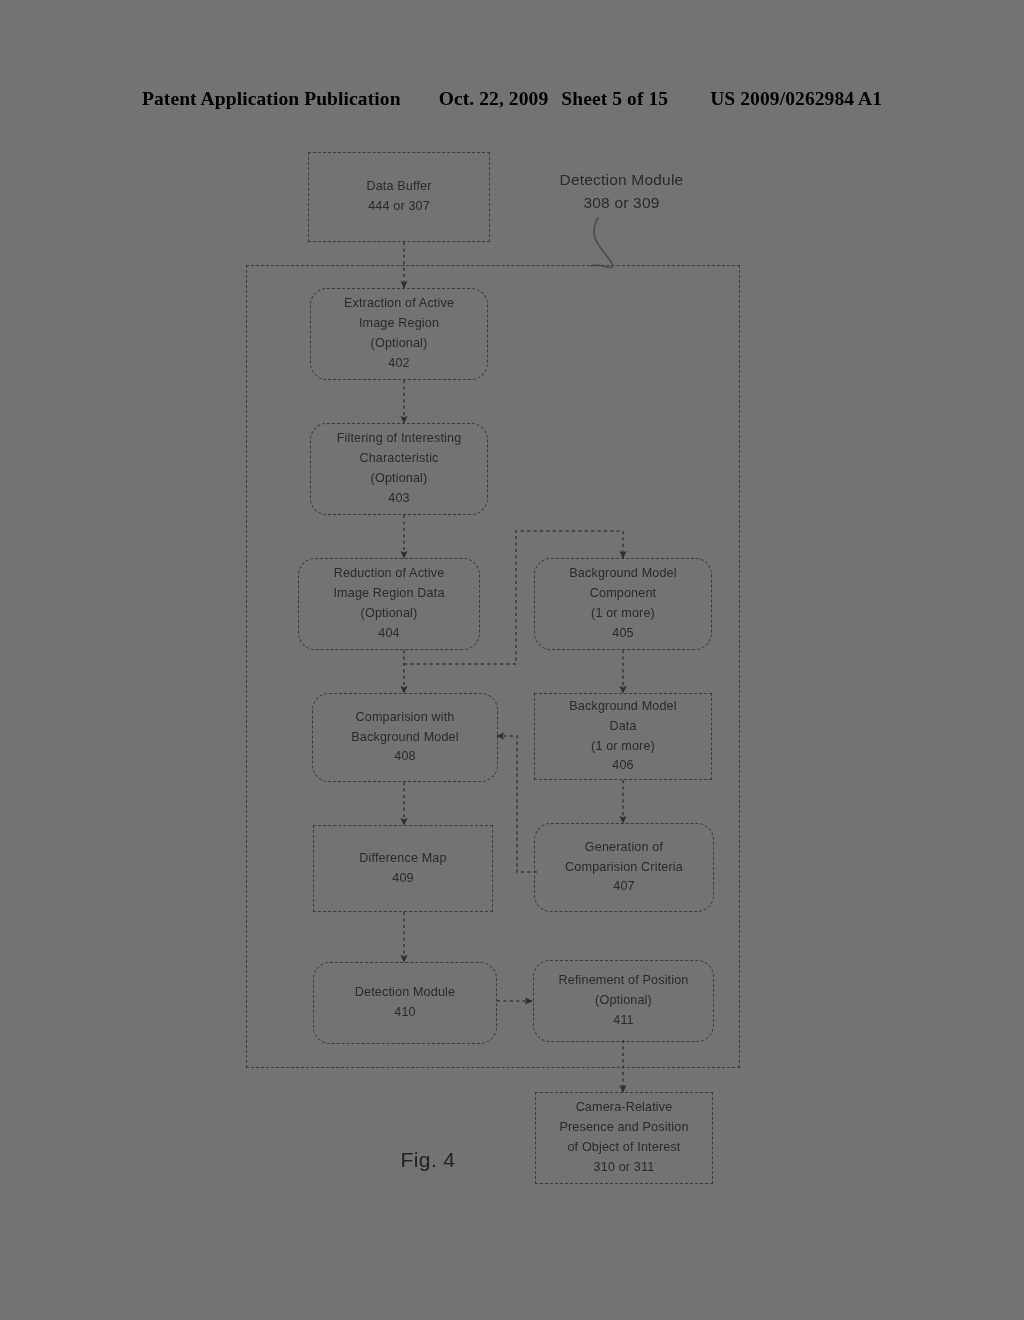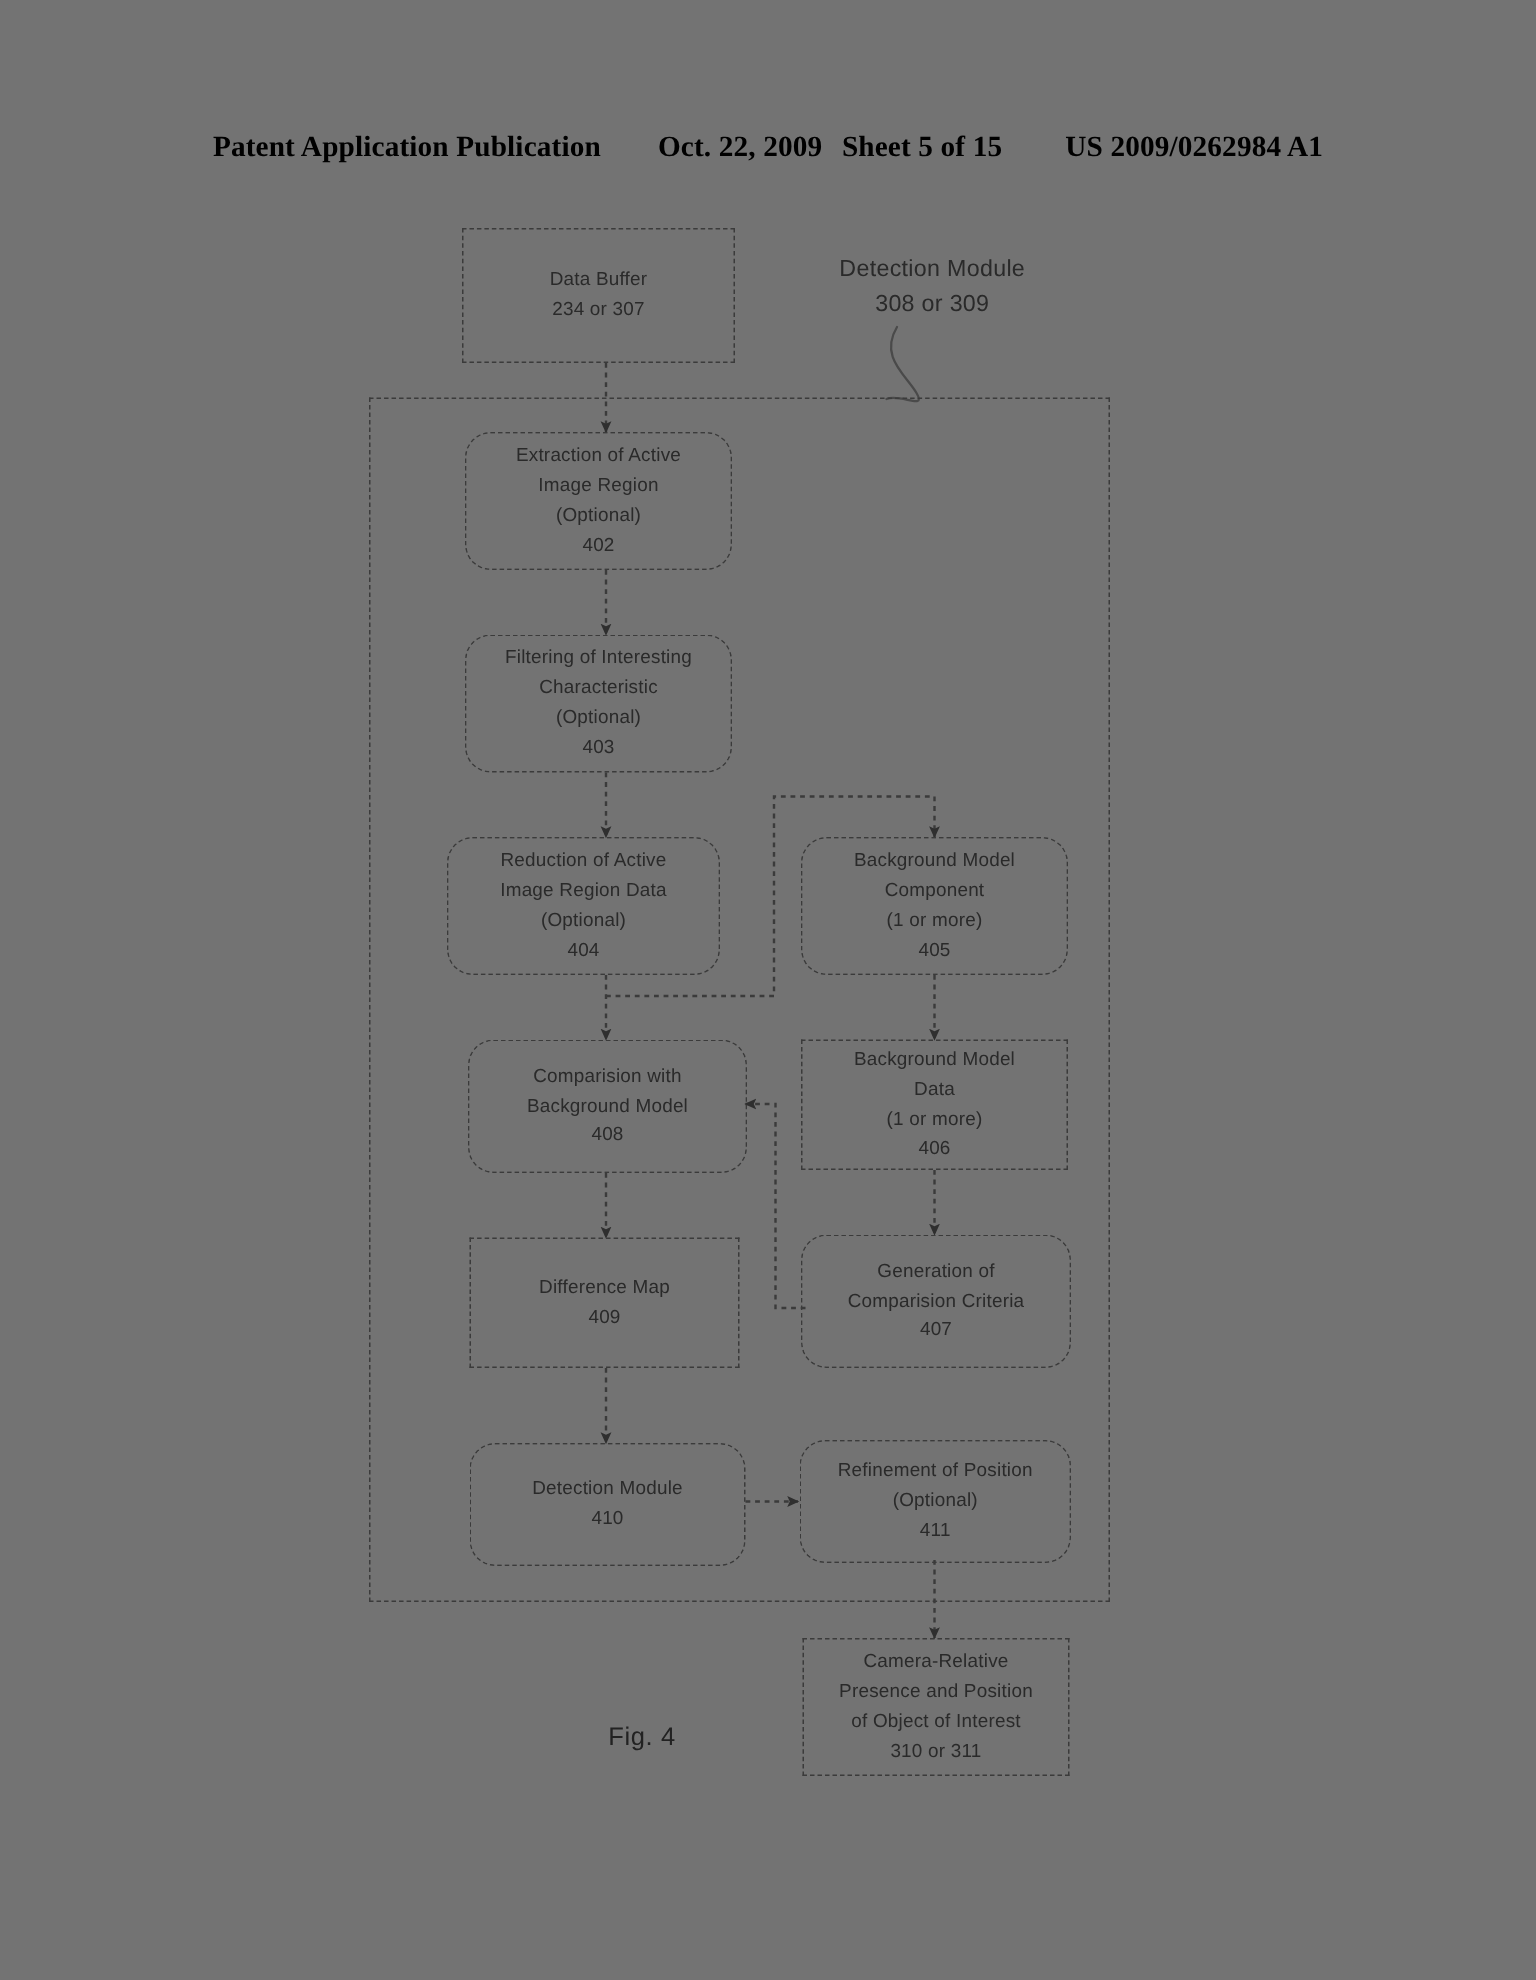--- a/index.html
+++ b/index.html
@@ -93,21 +93,21 @@
     text-align: center;
     color: #2a2a2a;
     white-space: nowrap;
   }
   #detection-module-label {
     font-size: 15.5px;
     line-height: 1.5;
     letter-spacing: 0.2px;
   }
   #fig-label {
-    font-size: 17px;
+    font-size: 21px;
     letter-spacing: 0.4px;
     color: #222;
   }
 </style>
 </head>
 <body>
 
 <div id="page">
 
   <div id="header">
@@ -158,21 +158,21 @@
 
     <div id="module-container" style="left:246px; top:265px; width:494px; height:803px;"></div>
 
     <div class="free-label" id="detection-module-label" style="left:529px; top:168px; width:185px;">
       <span class="ln">Detection Module</span><br>
       <span class="ln">308 or 309</span>
     </div>
 
     <div class="node rect" style="left:308px; top:152px; width:182px; height:90px;">
       <span class="ln">Data Buffer</span>
-      <span class="ln">234 or 307</span>
+      <span class="ln">444 or 307</span>
     </div>
 
     <div class="node rounded" style="left:310px; top:288px; width:178px; height:92px;">
       <span class="ln">Extraction of Active</span>
       <span class="ln">Image Region</span>
       <span class="ln">(Optional)</span>
       <span class="ln">402</span>
     </div>
 
     <div class="node rounded" style="left:310px; top:423px; width:178px; height:92px;">

